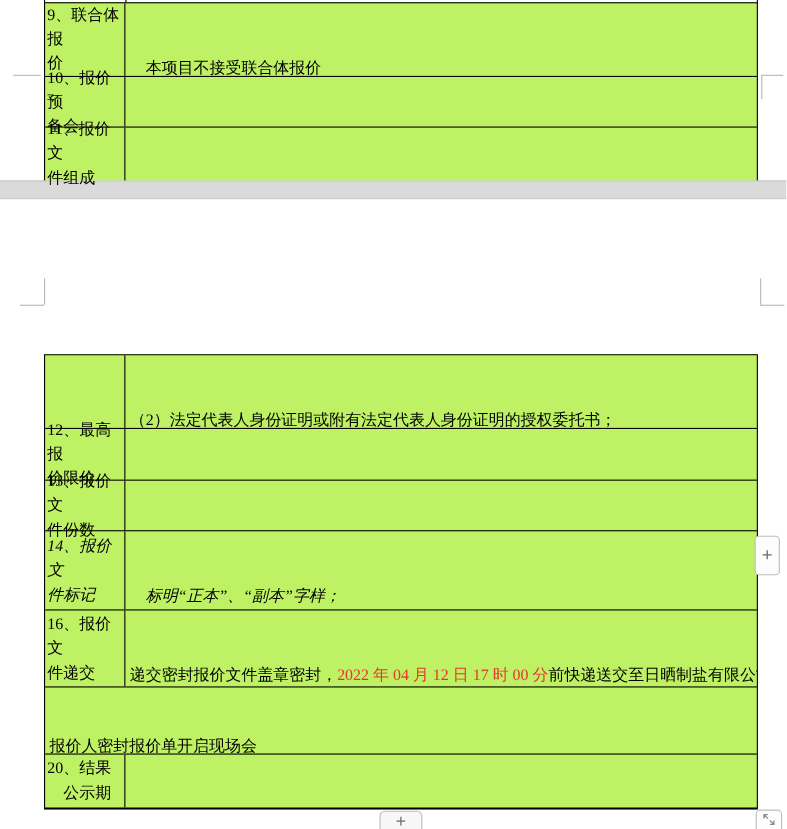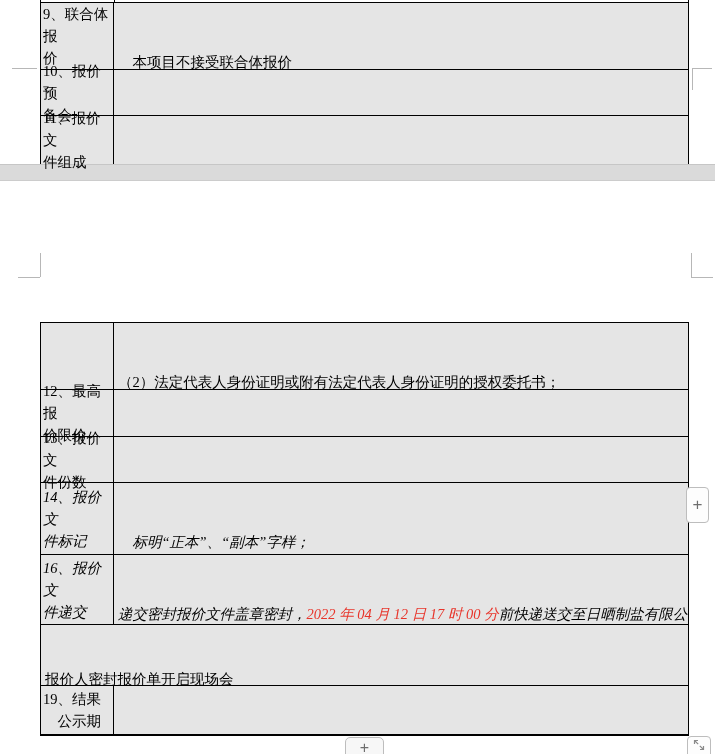--- a/index.html
+++ b/index.html
@@ -8,21 +8,21 @@
     background:#ffffff;color:#000;
     font-family:"Liberation Serif","DejaVu Serif",serif;
   }
   
   .page-band{
     position:absolute;left:0;top:164px;width:715px;height:17px;
     background:#dadada;border-top:1px solid #c6c6c6;border-bottom:1px solid #cccccc;
     box-sizing:border-box;
   }
   
-  .doc-table{position:absolute;left:40px;width:649px;box-sizing:border-box;background:#e5e5e5;}
+  .doc-table{position:absolute;left:40px;width:649px;box-sizing:border-box;background:#bef264;}
   .t1{top:2px;border-top:1px solid #000;border-left:1px solid #000;border-right:1px solid #000;}
   .t2{top:278px;border:1px solid #000;border-bottom:2px solid #000;margin-top:44px;}
   .row{display:flex;box-sizing:border-box;border-bottom:1px solid #000;}
   .row.last{border-bottom:none;gap:44px;}
   .lbl{
     width:73px;box-sizing:border-box;border-right:1px solid #000;
     padding:0 1px 0 2px;display:flex;align-items:center;
     font-size:14.5px;line-height:22px;white-space:pre-line;
   }
   .cnt{
@@ -129,40 +129,40 @@
     <div class="lbl">14、报价文
 件标记</div>
     <div class="cnt">
       <div><span>　标明“正本”、“副本”字样；</span></div>
       
       
     </div>
   </div>
 
 
-  <div class="row" style="height:70px;font-style:italic;">
+  <div class="row" style="height:70px;">
     <div class="lbl">16、报价文
 件递交</div>
     <div class="cnt">
       <div><span>递交密封报价文件盖章密封，</span><span class="red">2022 年 04 月 12 日 17 时 00 分</span><span>前快递送交至日晒制盐有限公司</span></div>
       
       
     </div>
   </div>
 
   <div class="row" style="height:61px;">
     <div class="cnt tight">
       <div><span>报价人密封报价单开启现场会</span></div>
       
       
     </div>
   </div>
 
   <div class="row last" style="height:48px;">
-    <div class="lbl">19、结果
+    <div class="lbl">20、结果
 　公示期</div>
     <div class="cnt pad12">
       
     </div>
   </div>
 
 </div>
 
 <div class="ctl right-plus">
     <span>+</span>

